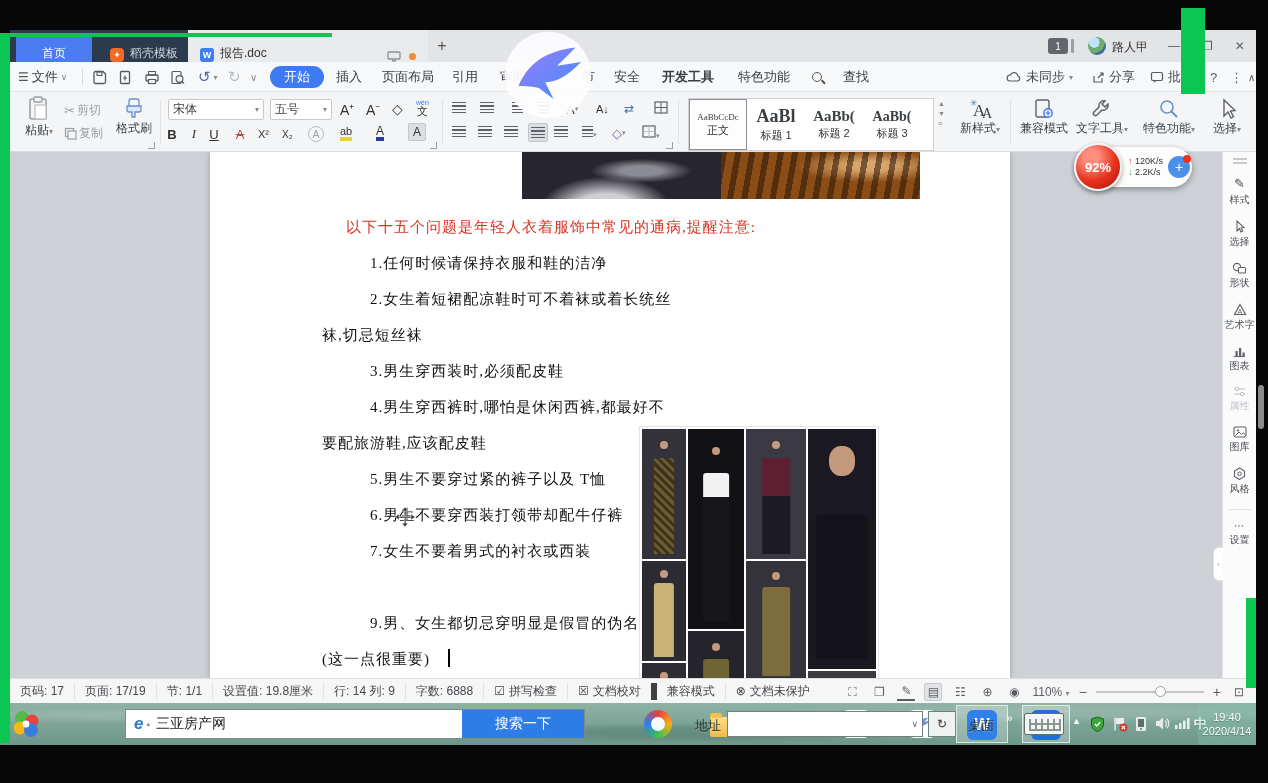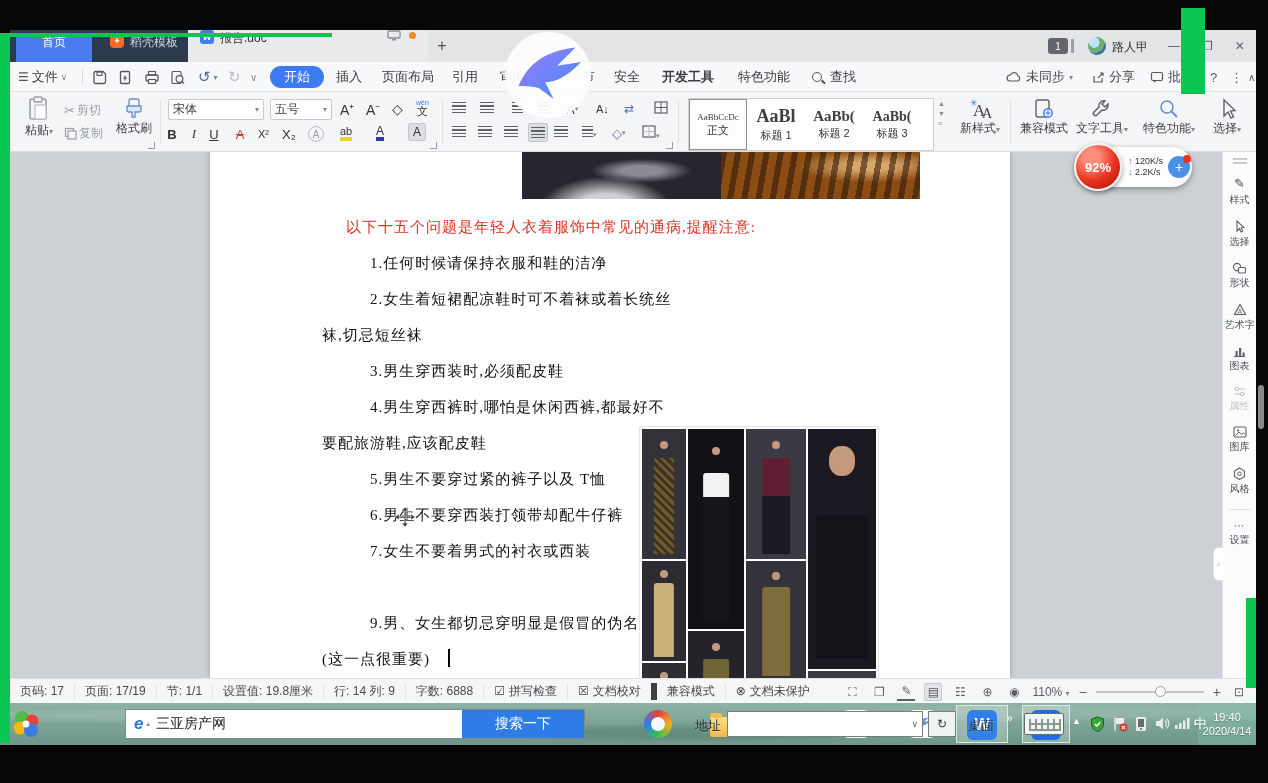--- a/index.html
+++ b/index.html
@@ -6,21 +6,21 @@
 html,body{background:#000}
 .stage{position:relative;width:1268px;height:783px;background:#070707;overflow:hidden;
   font-family:"Liberation Sans",sans-serif;color:#333;font-size:12px}
 .abs{position:absolute}
 .ctr{display:flex;align-items:center;justify-content:center}
 
 
 .window{position:absolute;left:10px;top:30px;width:1246px;height:673px;background:#fff}
 .tabbar{position:absolute;left:0;top:0;width:1246px;height:32px;background:#2b3a4d}
 .tabbar-light{position:absolute;left:410px;top:0;width:836px;height:32px;background:#e3e4e6}
-.tab{height:32px;display:flex;align-items:flex-start;padding:0 12px;font-size:12px}
+.tab{height:32px;display:flex;align-items:flex-end;padding:0 12px;font-size:12px}
 .tab-home{position:absolute;left:6px;top:4px;height:28px;width:76px;background:#4a7cf0;color:#fff;justify-content:center}
 .tab-docer{position:absolute;left:88px;top:4px;height:28px;color:#cfd6dd;gap:6px}
 .tab-doc{position:absolute;left:178px;top:0;height:32px;width:240px;background:#e9eaec;color:#333;gap:6px}
 .docer-ic{width:14px;height:14px;border-radius:4px;background:#f06a26;display:inline-flex;align-items:center;justify-content:center;color:#fff;font-size:9px}
 .w-ic{width:14px;height:14px;border-radius:3px;background:#3f7df2;color:#fff;font-size:9px;font-weight:bold;display:inline-flex;align-items:center;justify-content:center}
 .badge1{position:absolute;left:1038px;top:8px;width:20px;height:16px;background:#63676d;color:#fff;border-radius:3px;font-size:10px;display:flex;align-items:center;justify-content:center}
 .badge-bar{position:absolute;left:1061px;top:9px;width:3px;height:14px;background:#9aa0a6;border-radius:1px}
 .avatar{position:absolute;left:1078px;top:7px;width:18px;height:18px;border-radius:50%;
   background:radial-gradient(circle at 35% 30%,#bfe3ff 0 30%,#6fae6f 31% 60%,#3c6e9e 61%)}
 .uname{position:absolute;left:1102px;top:9px;color:#333;font-size:12px}
@@ -256,21 +256,21 @@
         </div>
       <div class="mitem" style="left:604px">
           <span>安全</span>
         </div>
       <div class="mitem" style="left:652px;font-weight:bold">
           <span>开发工具</span>
         </div>
       <div class="mitem" style="left:728px">
           <span>特色功能</span>
         </div>
-      <div class="mitem" style="left:802px;gap:8px">
+      <div class="mitem" style="left:802px;gap:21px">
         <span class="mag"></span>
         <span>查找</span>
       </div>
       <div class="mitem" style="left:996px;gap:4px;color:#45484c">
         <svg width="16" height="12">
             <path d="M4,10 a3,3 0 0 1 0.4,-6 a4,4 0 0 1 7.6,1 a2.6,2.6 0 0 1 -0.4,5 Z" fill="none" stroke="#565a5f" stroke-width="1.2"></path>
           </svg>
         <span>未同步</span>
         <span style="font-size:8px;color:#888">▾</span>
       </div>
@@ -360,21 +360,21 @@
         </span>
       <span class="abs fmt" style="left:196px;top:32px;text-decoration:underline;width:16px">
           <span>U</span>
         </span>
       <span class="abs fmt" style="left:222px;top:32px;text-decoration:line-through;color:#b04a3a;width:16px">
           <span>A</span>
         </span>
       <span class="abs fmt" style="left:248px;top:32px;font-size:11px">
           <span>X²</span>
         </span>
-      <span class="abs fmt" style="left:272px;top:32px;font-size:13px">
+      <span class="abs fmt" style="left:272px;top:32px;font-size:10px">
           <span>X₂</span>
         </span>
       <span class="abs fmt" style="left:298px;top:32px;border:1px solid #b9bcc0;border-radius:50%;width:16px;height:16px;font-size:10px;color:#9aa0a6;margin-top:2px">
           <span>A</span>
         </span>
       <span class="abs fmt" style="left:330px;top:32px;font-size:11px;border-bottom:4px solid #e8d431;height:17px">
           <span>ab</span>
         </span>
       <span class="abs fmt" style="left:366px;top:32px;font-size:12px;border-bottom:4px solid #2a3a9e;height:17px">
           <span>A</span>

